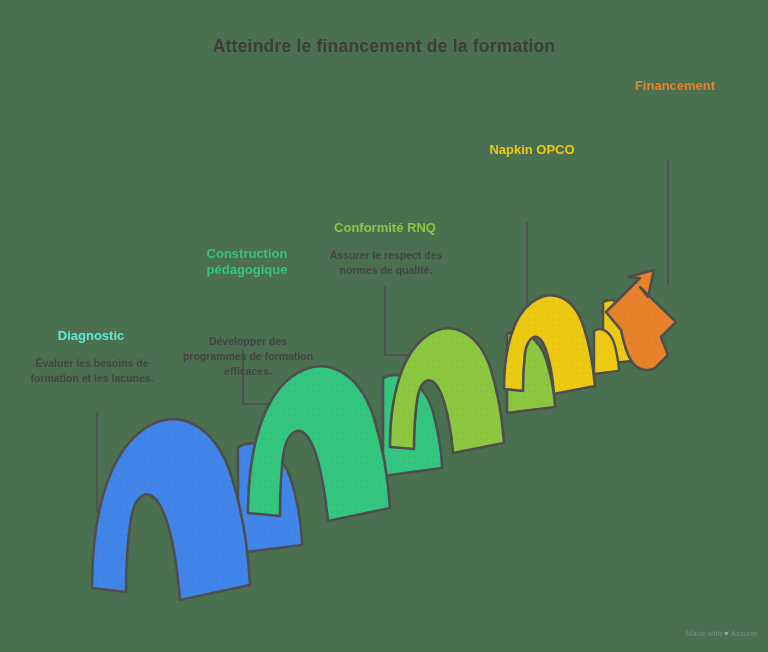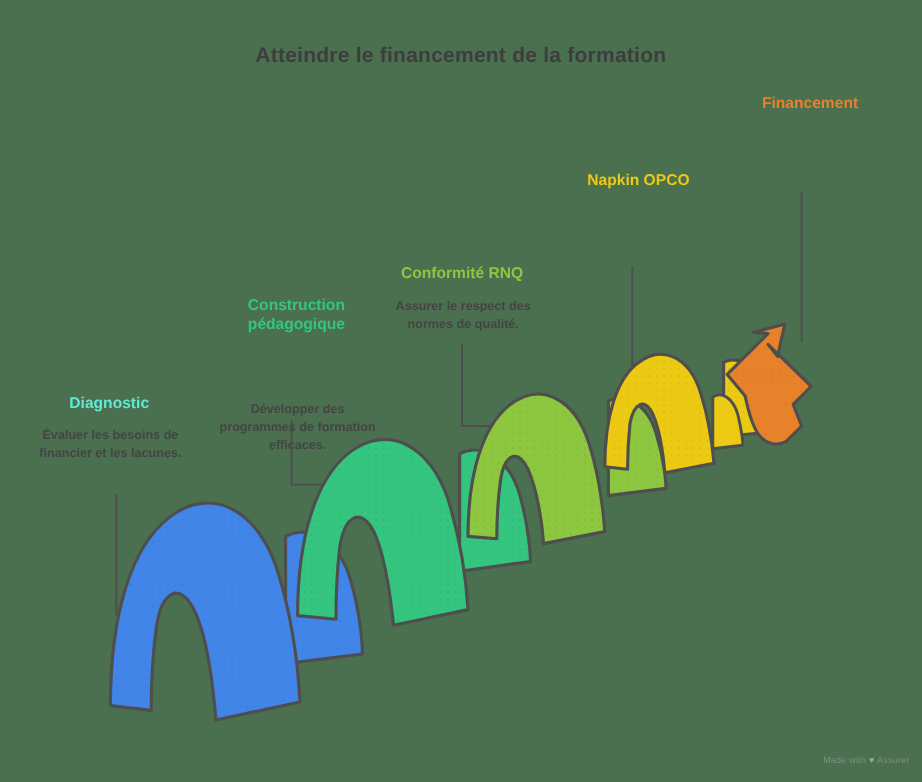--- a/index.html
+++ b/index.html
@@ -148,21 +148,21 @@
       <path d="M606,312 L640,278 L628,277 L654,270 L648,297 L640,287
                L676,322 L661,337 L668,355 L655,368 C647,372 638,370 632,362
                C626,353 623,340 621,330 Z" fill="url(#dots)"></path>
       <path d="M594,331 C601,326 611,331 615,346 C618,359 619,369 619,371 L594,374 Z" fill="#ecc912" stroke="#4e4e4e" stroke-width="2.4" stroke-linejoin="round"></path>
     </g>
   </svg>
 
   <div class="title">Atteindre le financement de la formation</div>
 
   <div class="step-label" id="lbl-0" style="color:#5eead4">Diagnostic</div>
-  <div class="step-desc" id="dsc-0">Évaluer les besoins de financier et les lacunes.</div>
+  <div class="step-desc" id="dsc-0">Évaluer les besoins de formation et les lacunes.</div>
 
   <div class="step-label" id="lbl-1" style="color:#34c57f">Construction pédagogique</div>
   <div class="step-desc" id="dsc-1">Développer des programmes de formation efficaces.</div>
 
   <div class="step-label" id="lbl-2" style="color:#8dc63f">Conformité RNQ</div>
   <div class="step-desc" id="dsc-2">Assurer le respect des normes de qualité.</div>
 
   <div class="step-label" id="lbl-3" style="color:#ecc912">Napkin OPCO</div>
 
   <div class="step-label" id="lbl-4" style="color:#e8822a">Financement</div>

